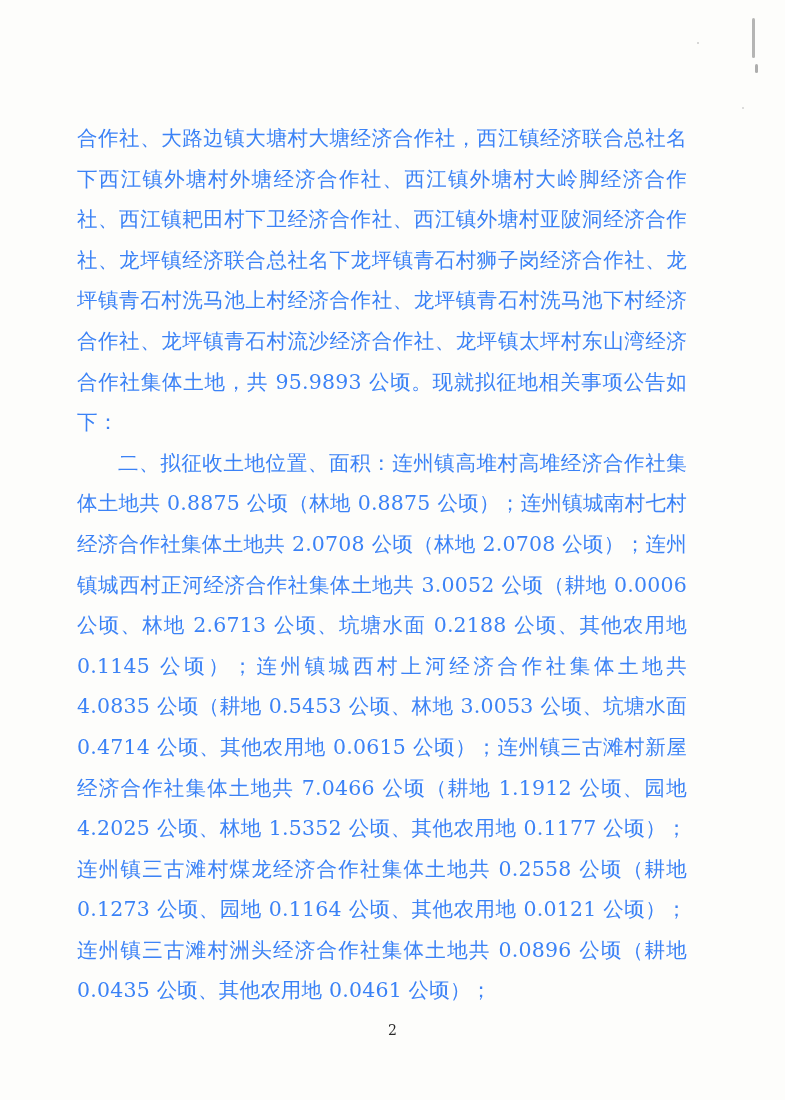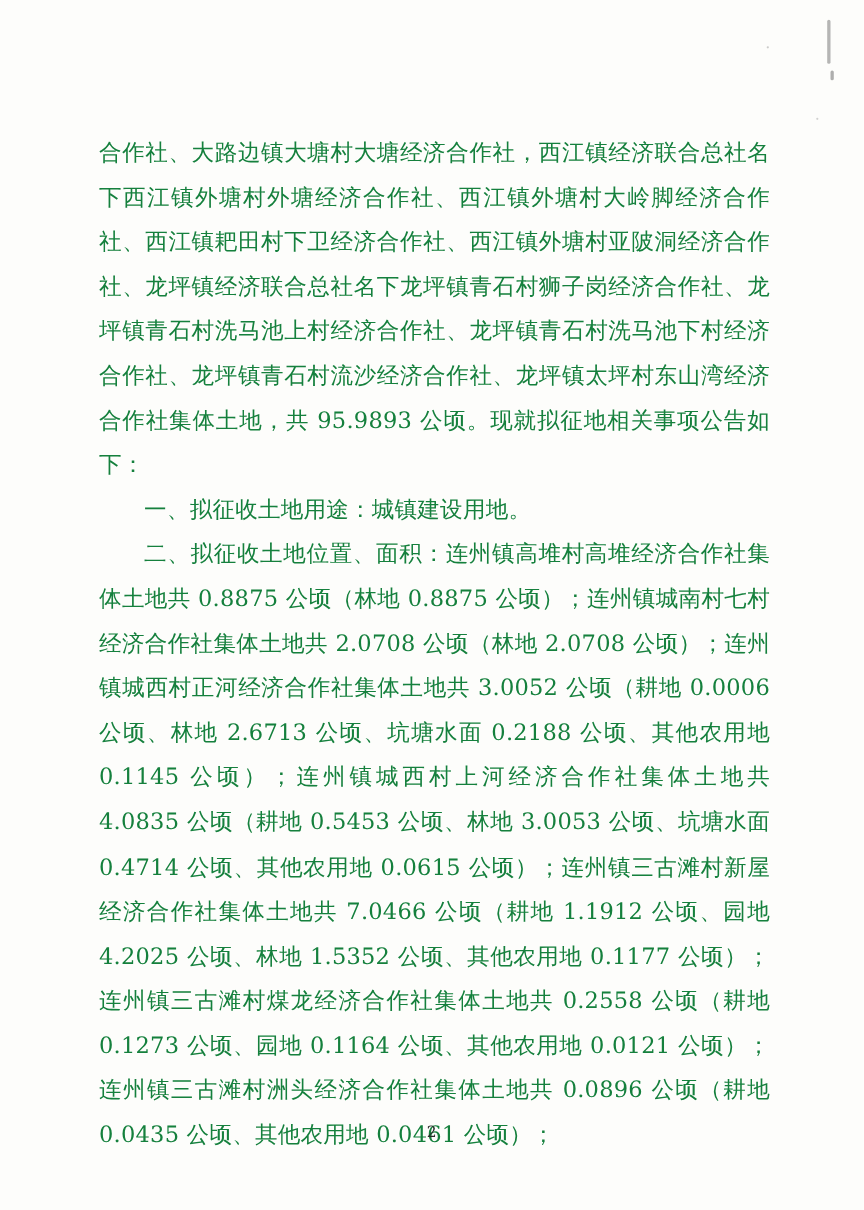--- a/index.html
+++ b/index.html
@@ -29,29 +29,29 @@
     background: #6d6d6d;
     opacity: 0.55;
   }
   .speck.s1 { left: 752px; top: 18px;  width: 3px;  height: 40px; border-radius: 2px; opacity: .5; }
   .speck.s2 { left: 755px; top: 64px;  width: 3px;  height: 9px;  border-radius: 2px; opacity: .55; }
   .speck.s3 { left: 697px; top: 42px;  width: 2px;  height: 2px;  border-radius: 50%; opacity: .35; }
   .speck.s4 { left: 742px; top: 107px; width: 2px;  height: 2px;  border-radius: 50%; opacity: .3; }
 
   .body-text {
     position: absolute;
-    left: 90px;
+    left: 77px;
     top: 118px;
     width: 610px;
     font-size: 20.5px;
     line-height: 40.6px;
     letter-spacing: 0.2px;
     text-align: justify;
     text-justify: inter-character;
-    color: #15803d;
+    color: #3b82f6;
   }
   .para {
     margin: 0;
     text-indent: 0;
   }
   .para.indent {
     text-indent: 2em;
   }
   .page-number {
     position: absolute;
@@ -69,19 +69,18 @@
 
 <div class="page">
 
   <span class="speck s1"></span>
   <span class="speck s2"></span>
   <span class="speck s3"></span>
   <span class="speck s4"></span>
 
   <div class="body-text">
     <p class="para">合作社、大路边镇大塘村大塘经济合作社，西江镇经济联合总社名下西江镇外塘村外塘经济合作社、西江镇外塘村大岭脚经济合作社、西江镇耙田村下卫经济合作社、西江镇外塘村亚陂洞经济合作社、龙坪镇经济联合总社名下龙坪镇青石村狮子岗经济合作社、龙坪镇青石村洗马池上村经济合作社、龙坪镇青石村洗马池下村经济合作社、龙坪镇青石村流沙经济合作社、龙坪镇太坪村东山湾经济合作社集体土地，共 95.9893 公顷。现就拟征地相关事项公告如下：</p>
-    <p class="para indent">一、拟征收土地用途：城镇建设用地。</p>
     <p class="para indent">二、拟征收土地位置、面积：连州镇高堆村高堆经济合作社集体土地共 0.8875 公顷（林地 0.8875 公顷）；连州镇城南村七村经济合作社集体土地共 2.0708 公顷（林地 2.0708 公顷）；连州镇城西村正河经济合作社集体土地共 3.0052 公顷（耕地 0.0006 公顷、林地 2.6713 公顷、坑塘水面 0.2188 公顷、其他农用地 0.1145 公顷）；连州镇城西村上河经济合作社集体土地共 4.0835 公顷（耕地 0.5453 公顷、林地 3.0053 公顷、坑塘水面 0.4714 公顷、其他农用地 0.0615 公顷）；连州镇三古滩村新屋经济合作社集体土地共 7.0466 公顷（耕地 1.1912 公顷、园地 4.2025 公顷、林地 1.5352 公顷、其他农用地 0.1177 公顷）；连州镇三古滩村煤龙经济合作社集体土地共 0.2558 公顷（耕地 0.1273 公顷、园地 0.1164 公顷、其他农用地 0.0121 公顷）；连州镇三古滩村洲头经济合作社集体土地共 0.0896 公顷（耕地 0.0435 公顷、其他农用地 0.0461 公顷）；</p>
   </div>
 
   <div class="page-number">2</div>
 
 </div>
 
 </body></html>

